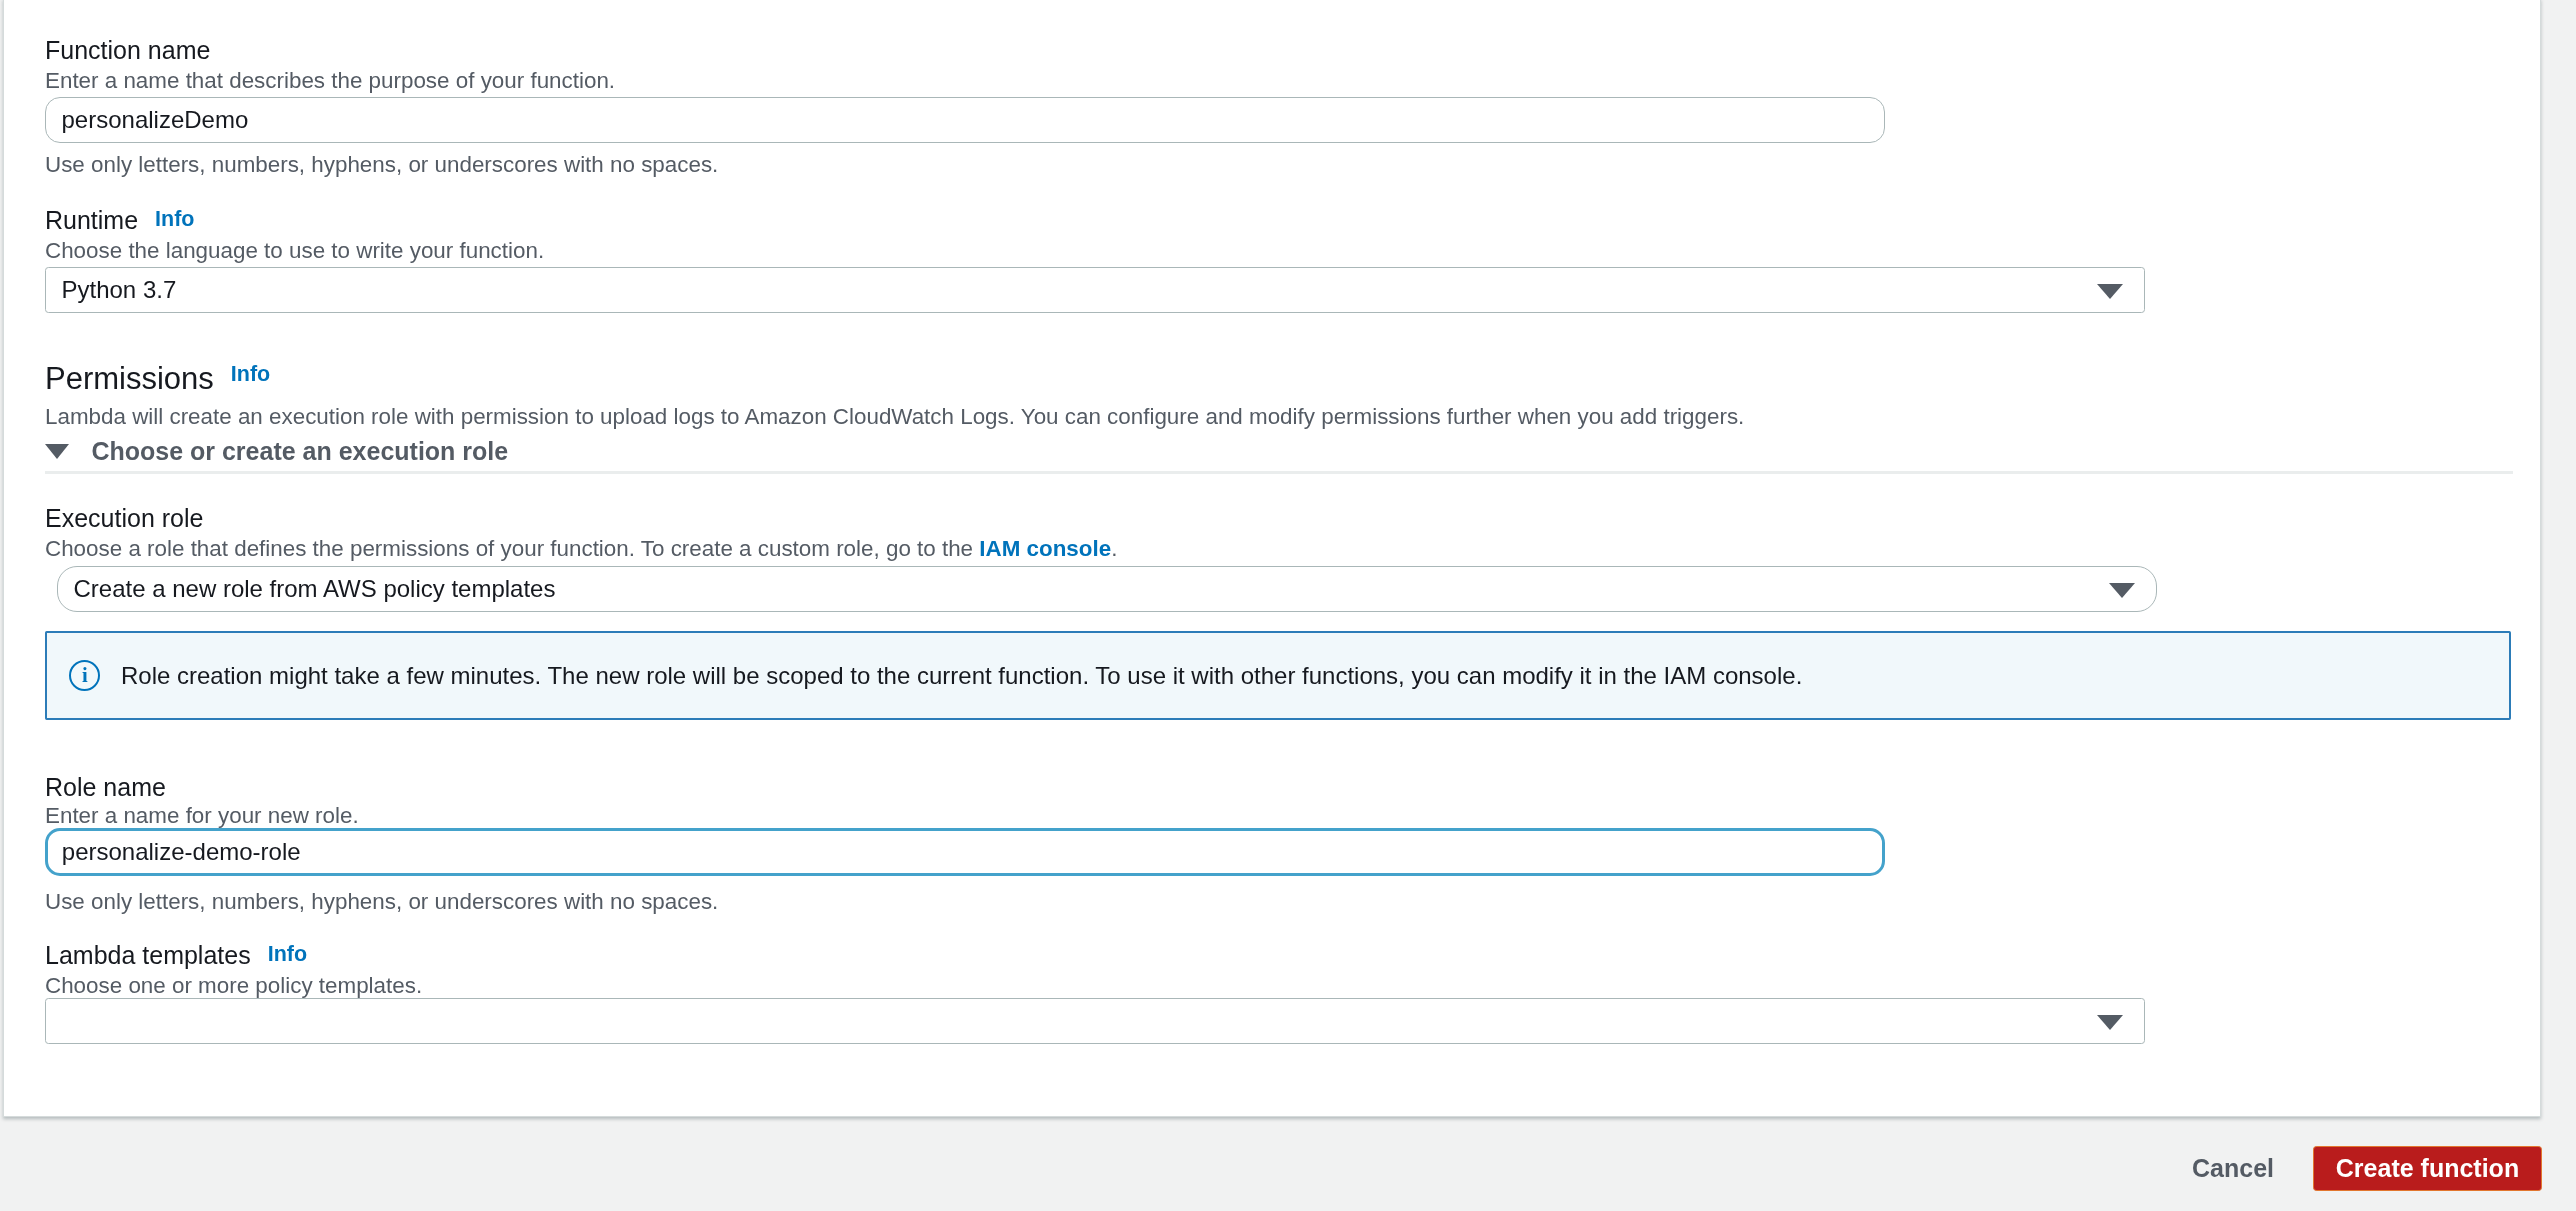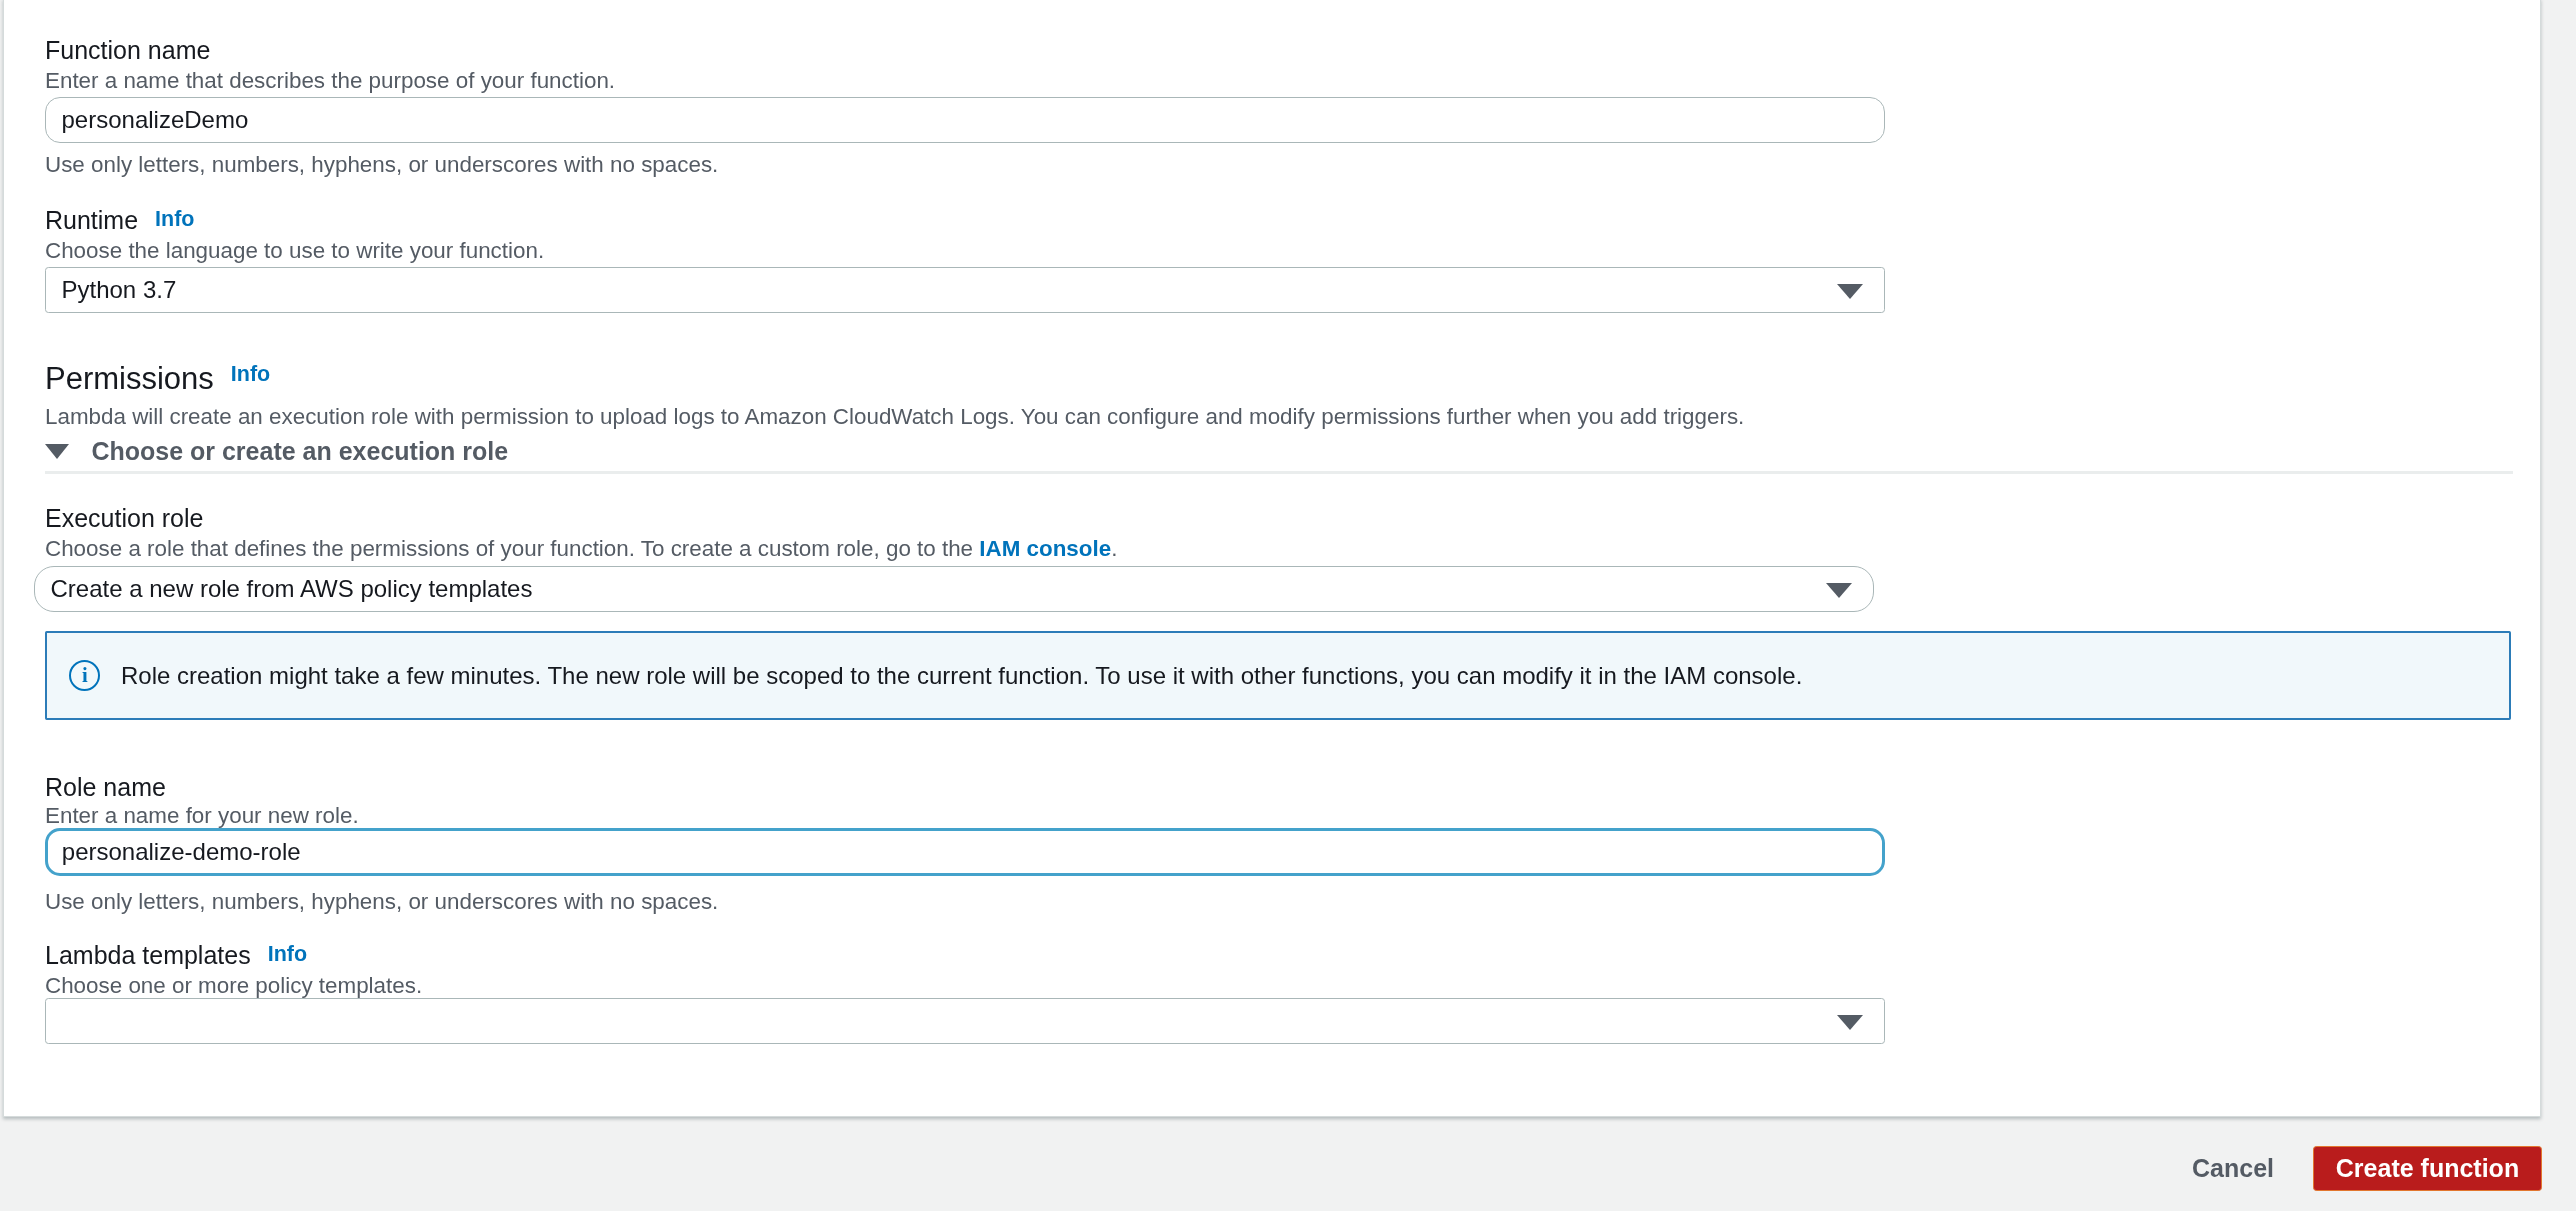--- a/index.html
+++ b/index.html
@@ -52,21 +52,21 @@
     font-size:24px;
     color:#16191f;
     padding:0 0 0 15.5px;
     outline:none;
   }
   .text-input.focused {
     border:3.4px solid #44a2cb;
     padding-left:13.8px;
   }
   .select-box {
-    width:1840px; height:46px;
+    width:2100px; height:46px;
     border:1.7px solid #aab7b8;
     border-radius:3.4px;
     background:#ffffff;
     display:flex;
     align-items:center;
     padding:0 55px 0 15.5px;
     cursor:pointer;
   }
   .select-value {
     font-size:24px;
@@ -193,21 +193,21 @@
 <div class="abs expander" style="left:45px; top:437px;">
   <span class="caret-down"></span>
   <span class="expander-label">Choose or create an execution role</span>
 </div>
 <div class="abs divider" style="left:45px; top:471px;"></div>
 
 <div class="abs field-label" style="left:45px; top:504px;">Execution role</div>
 <div class="abs desc" style="left:45px; top:535px;">
   <span>Choose a role that defines the permissions of your function. To create a custom role, go to the </span><span class="iam-link">IAM console</span><span>.</span>
 </div>
-<div class="abs select-box" style="left:34px; top:566px;border-radius:20px;">
+<div class="abs select-box" style="left:57px; top:566px;border-radius:20px;">
   <span class="select-value">Create a new role from AWS policy templates</span>
   <span class="select-arrow"></span>
 </div>
 
 <div class="abs alert-box" style="left:45px; top:631px;">
   <span class="info-icon">i</span>
   <span class="alert-text">Role creation might take a few minutes. The new role will be scoped to the current function. To use it with other functions, you can modify it in the IAM console.</span>
 </div>
 
 <div class="abs field-label" style="left:45px; top:773px;">Role name</div>

